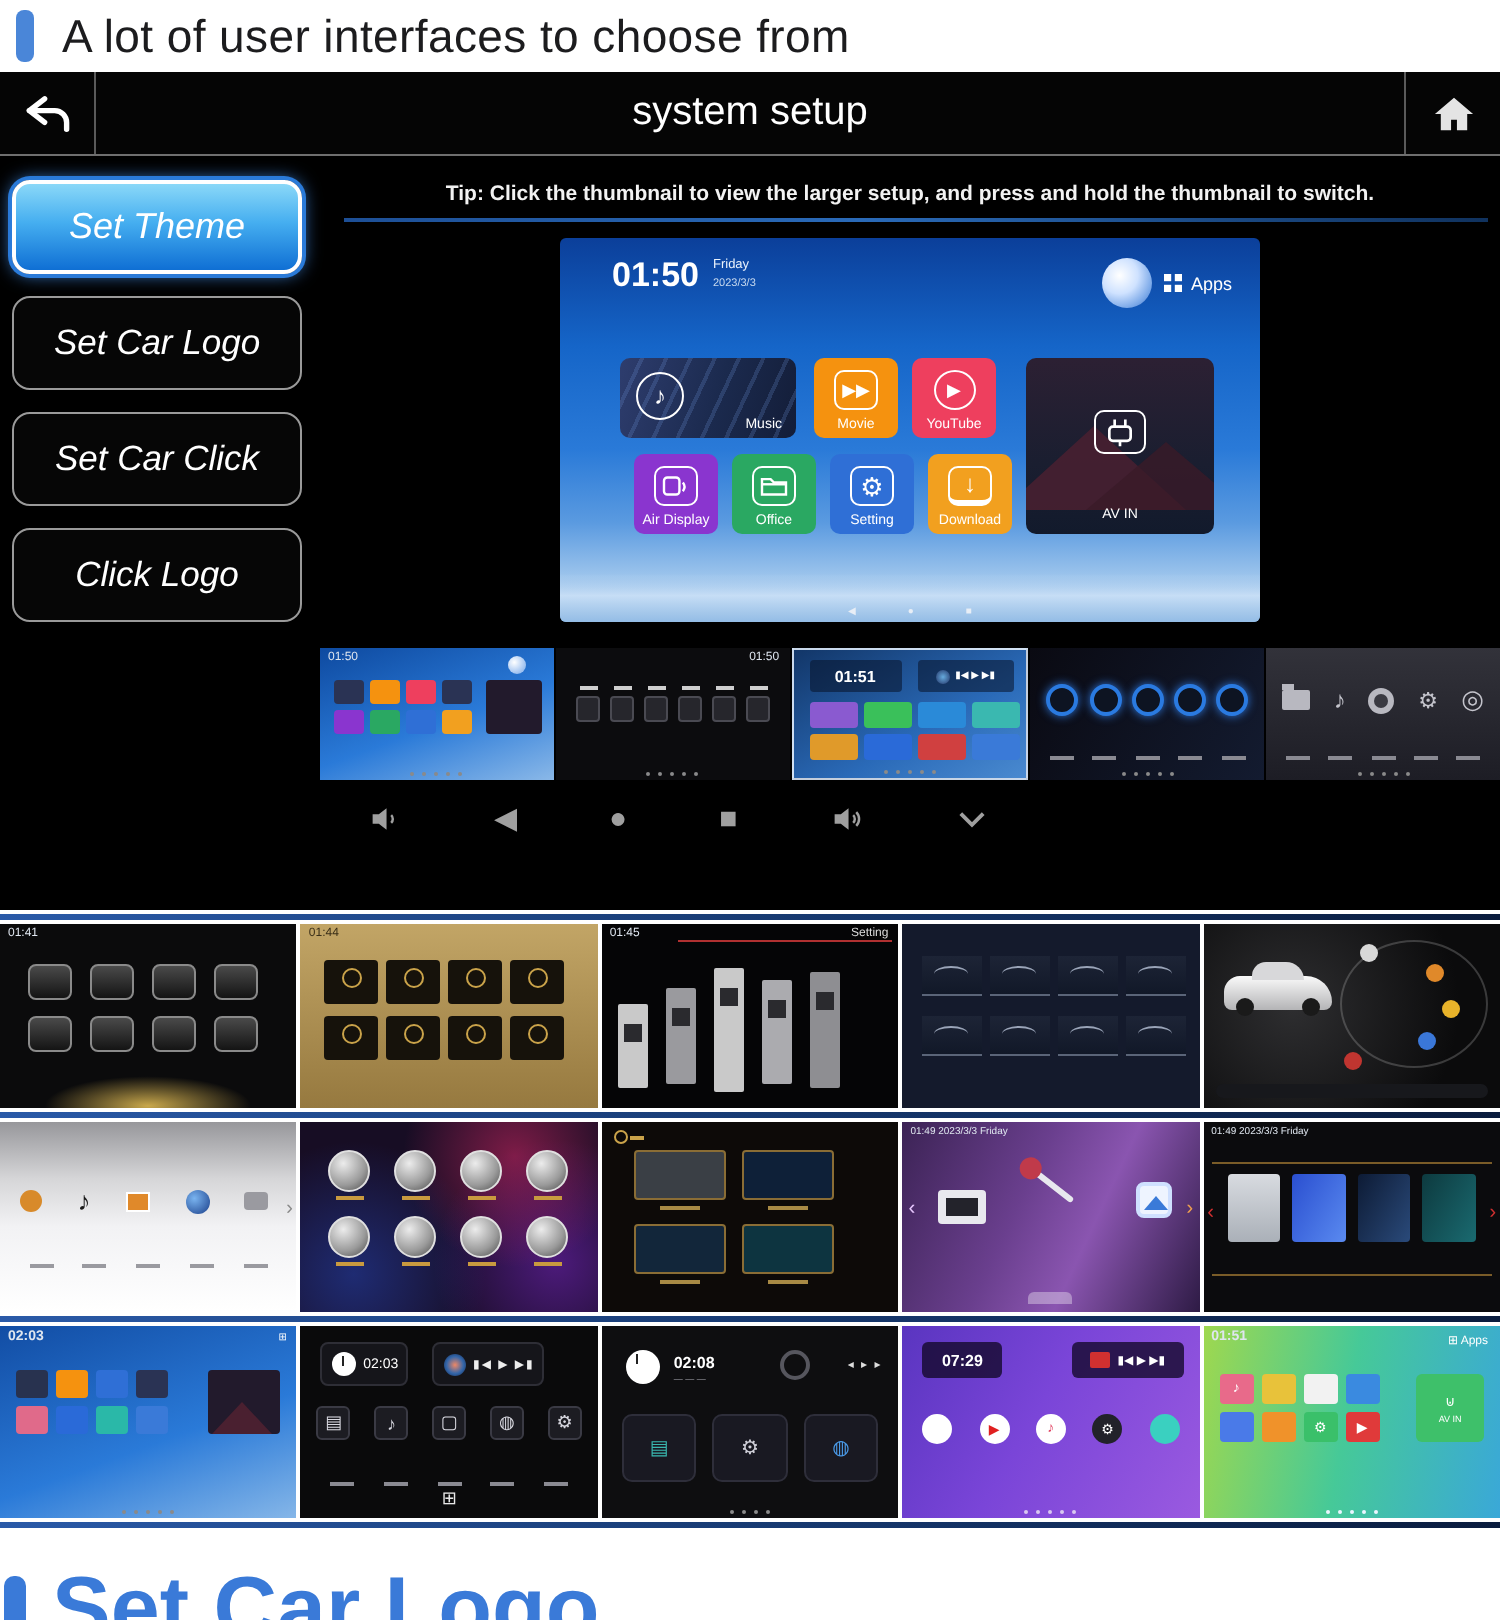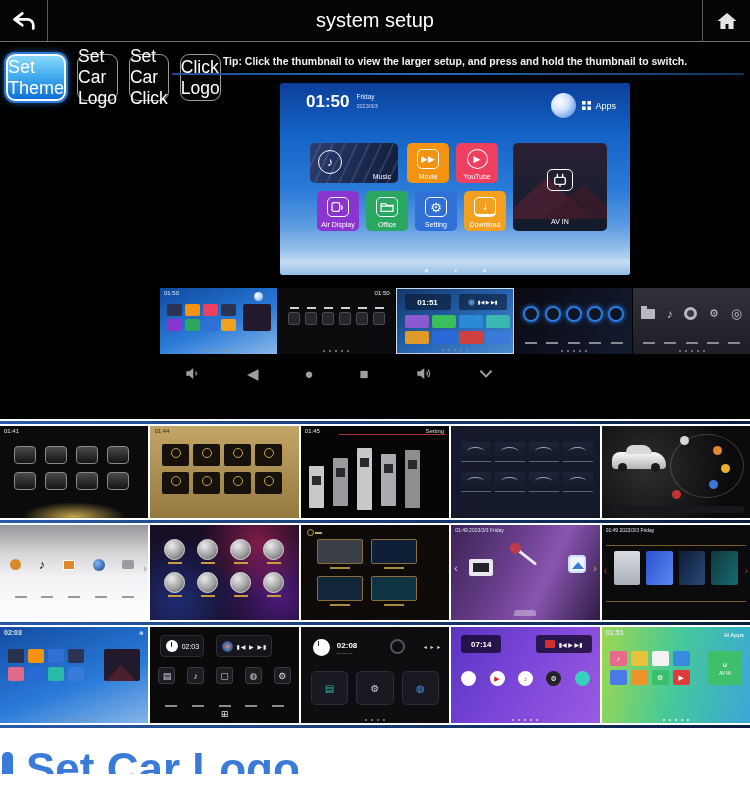--- a/index.html
+++ b/index.html
@@ -16,21 +16,21 @@
   .device { height:419px; background:#000; display:flex; flex-direction:column; }
   .titlebar { height:42px; position:relative; display:flex; align-items:stretch;
     border-bottom:1px solid #6f6f6f; background:#050505; flex:none; }
   .tb-btn { width:48px; display:flex; align-items:center; justify-content:center; z-index:2; }
   .tb-back { border-right:1px solid #5a5a5a; }
   .tb-home { border-left:1px solid #5a5a5a; margin-left:auto; }
   .tb-title { position:absolute; left:0; right:0; top:0; bottom:0; display:flex;
     align-items:center; justify-content:center; color:#fff; font-size:20px; }
 
   .device-body { flex:1; display:flex; }
-  aside.sidebar { width:160px; padding:12px 9px 0 6px; display:flex; gap:11px; }
+  aside.sidebar { width:160px; padding:12px 9px 0 6px; display:flex; flex-direction:column; gap:11px;font-style:italic; }
   .side-btn { height:47px; border-radius:9px; border:1px solid #9a9a9a; background:#060606;
     color:#fff; font-size:17.5px; display:flex; align-items:center; justify-content:center; }
   .side-btn.active { border:2px solid #ffffff;
     box-shadow:0 0 0 2px #2a7ad8, 0 0 9px rgba(70,150,245,.95);
     background:linear-gradient(180deg,#8ad8f8 0%,#45aef0 45%,#0f6fd4 100%); font-size:18px; }
 
   main.content { flex:1; display:flex; flex-direction:column; position:relative; }
   .tip { margin-top:13px; text-align:center; color:#f2f2f2; font-size:10.5px; font-weight:bold; }
   .tip-line { height:2px; margin:6px 6px 0 12px;
     background:linear-gradient(90deg,#1d4f96,#2a6ab8 45%,#10325e); }
@@ -284,20 +284,24 @@
   .accent-bar2 { width:11px; height:42px; background:#3a7ad8; border-radius:5px; margin-top:6px; }
   .bh-text { font-size:44px; font-weight:bold; color:#3a7ad8; line-height:1.05; }
 
   svg { display:block; }
 </style>
 </head>
 <body>
 
 <div class="page">
 
+  <div class="pg-head">
+    <div class="accent-bar"></div>
+    <div class="pg-title">A lot of user interfaces to choose from</div>
+  </div>
 
   <div class="device">
 
     <div class="titlebar">
       <div class="tb-btn tb-back">
         <span>
           <svg width="26" height="22" viewBox="0 0 30 26" fill="none" stroke="#fff" stroke-width="3.2" stroke-linecap="round" stroke-linejoin="round">
             <path d="M13 4 L4 11 L13 18"></path>
               <path d="M4 11 h15 a7 7 0 0 1 7 7 v4"></path>
           </svg>
@@ -749,21 +753,21 @@
         <i style="color:#4a9ae8">◍</i>
       </div>
       <div class="dots">
           <i></i>
           <i></i>
           <i></i>
           <i></i>
         </div>
     </div>
     <div class="thumb c4">
-      <div class="c4w time">07:14</div>
+      <div class="c4w time">07:29</div>
       <div class="c4w media">
         <span class="red"></span>
         <span>▮◀ ▶ ▶▮</span>
       </div>
       <div class="c4icons">
         <i style="background:#fff"></i>
         <i style="background:#fff;color:#e02020">▶</i>
         <i style="background:#fff;color:#e04060">♪</i>
         <i style="background:#22222a;color:#fff">⚙</i>
         <i style="background:#3ad0c0"></i>

